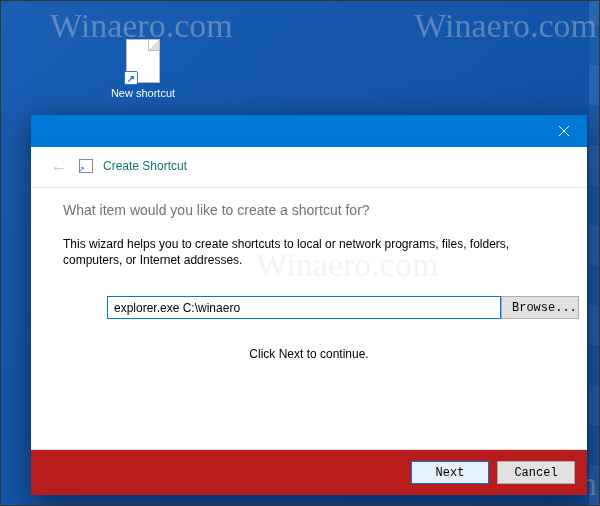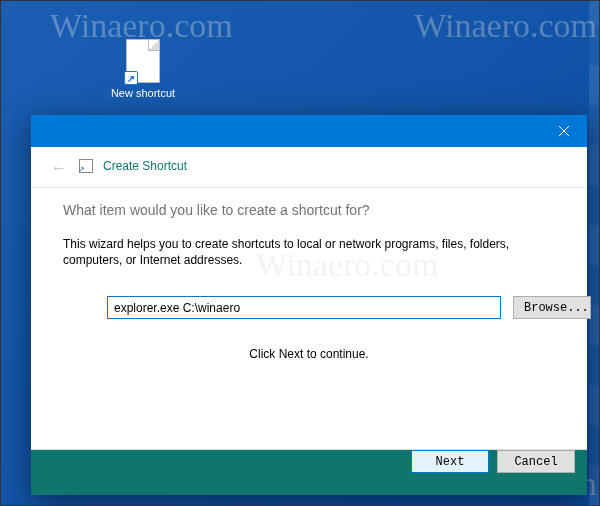--- a/index.html
+++ b/index.html
@@ -157,21 +157,20 @@
       font-size: 12px;
       line-height: 1.35;
       margin-bottom: 28px;
     }
     .field-label {
       font-size: 12px;
       margin-bottom: 4px;
     }
     .field-row {
       display: flex;
-      gap: 12px;
       align-items: center;
       margin-bottom: 28px;
       padding-left: 44px;
     }
     .field-row input[type=text] {
       flex: 0 0 394px;
       height: 23px;
       border: 1px solid #0078d7;
       padding: 0 6px;
       font-family: inherit;
@@ -186,24 +185,24 @@
       border: 1px solid #adadad;
       font-family: Liberation Mono, monospace;
       font-size: 12px;
       cursor: pointer;
     }
     .btn.primary { border: 1px solid #0078d7; background: #e5f1fb; }
     .continue-text { font-size: 12px; text-align: center; }
 
     .footer {
       height: 46px;
-      background: #0f766e;
+      background: #b91c1c;
       border-top: 1px solid #dcdcdc;
       display: flex;
-      align-items: flex-start;
+      align-items: center;
       justify-content: flex-end;
       gap: 8px;
       padding: 0 12px;
     }
   </style>
 </head>
 <body>
 
 <div class="watermark wm1">Winaero.com</div>
 <div class="watermark wm2">Winaero.com</div>

